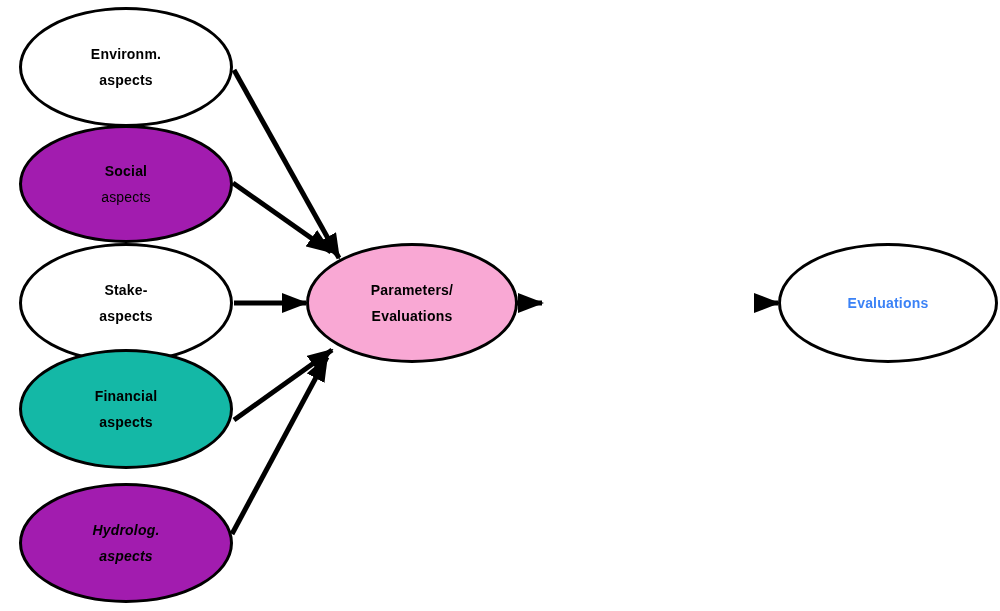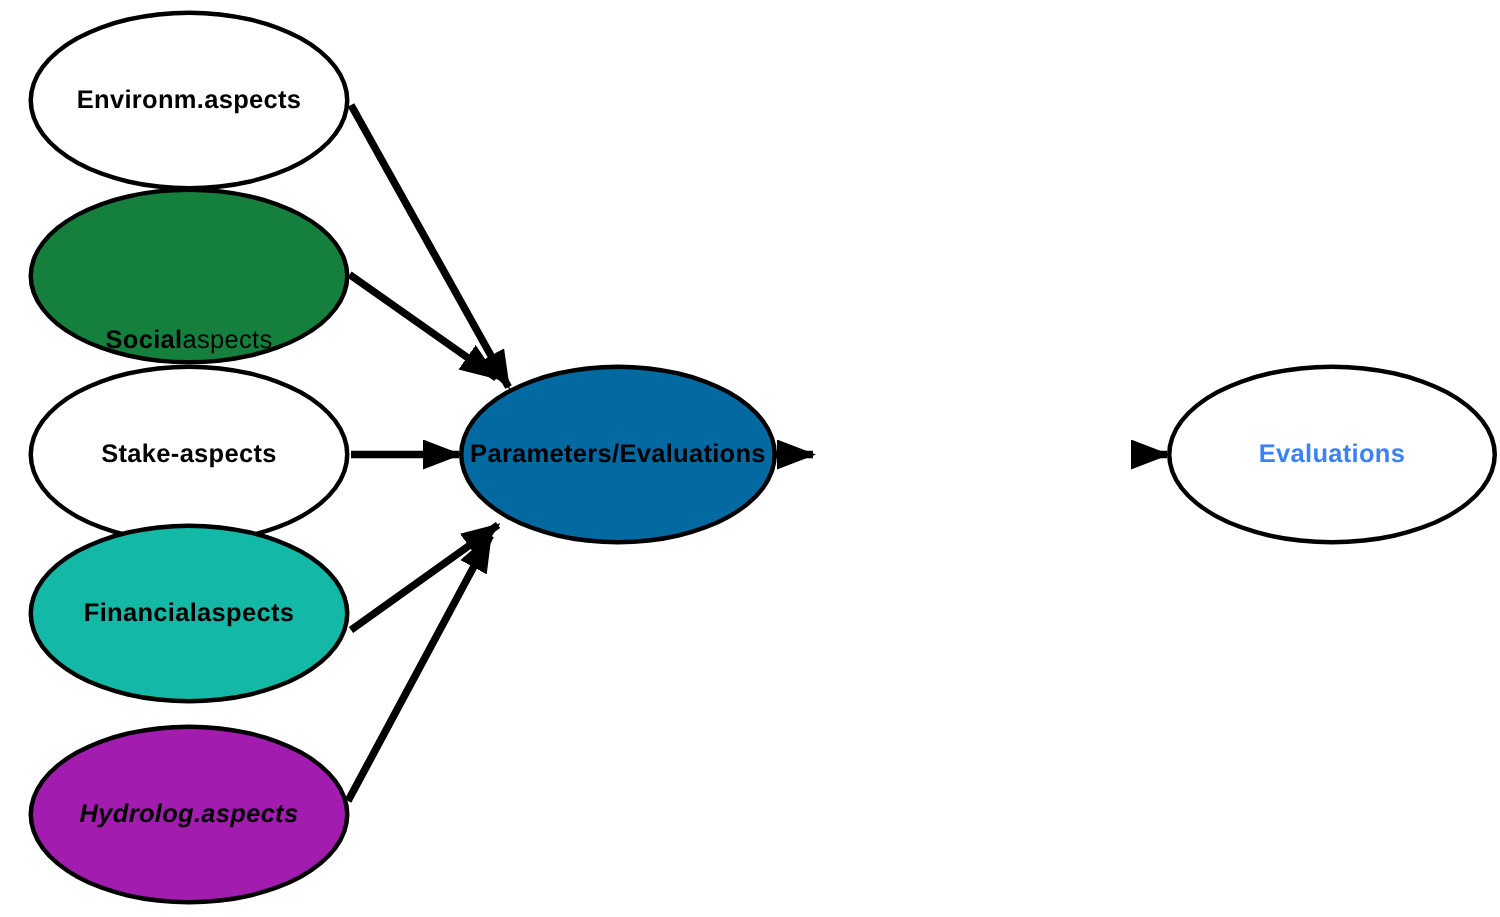--- a/index.html
+++ b/index.html
@@ -20,25 +20,25 @@
     left: 0;
     top: 0;
     width: 1000px;
     height: 611px;
   }
   .node {
     position: absolute;
     border-radius: 50%;
     box-sizing: border-box;
     display: flex;
-    flex-direction: row;
+    flex-direction: column;
     align-items: center;
     justify-content: center;
     text-align: center;
-    font-size: 17px;
+    font-size: 14px;
     line-height: 26px;
     letter-spacing: 0.2px;
   }
   .node span {
     display: block;
     white-space: nowrap;
   }
   .node .l1, .node .l2 {
     font-weight: bold;
   }
@@ -66,41 +66,41 @@
         <line x1="517" y1="303" x2="542" y2="303" stroke="#000000" stroke-width="5" marker-end="url(#arrowhead)"></line>
         <line x1="756" y1="303" x2="778" y2="303" stroke="#000000" stroke-width="5" marker-end="url(#arrowhead)"></line>
       </g>
   </svg>
 
   <div class="node" style="left: 19px; top: 7px; width: 214px; height: 120px; border: 3px solid rgb(0, 0, 0); background: rgb(255, 255, 255); color: rgb(0, 0, 0);">
     <span class="l1">Environm.</span>
     <span class="l2">aspects</span>
   </div>
 
-  <div class="node" style="left: 19px; top: 125px; width: 214px; height: 118px; border: 3px solid rgb(0, 0, 0); background: #15803d; color: rgb(0, 0, 0); align-items: flex-end;">
+  <div class="node" style="left: 19px; top: 125px; width: 214px; height: 118px; border: 3px solid rgb(0, 0, 0); background: #a21caf; color: rgb(0, 0, 0);">
     <span class="l1">Social</span>
     <span class="l2 regular">aspects</span>
   </div>
 
   <div class="node" style="left: 19px; top: 243px; width: 214px; height: 120px; border: 3px solid rgb(0, 0, 0); background: rgb(255, 255, 255); color: rgb(0, 0, 0); text-align: right;">
     <span class="l1">Stake-</span>
     <span class="l2">aspects</span>
   </div>
 
   <div class="node" style="left: 19px; top: 349px; width: 214px; height: 120px; border: 3px solid rgb(0, 0, 0); background: #14b8a6; color: rgb(0, 0, 0);">
     <span class="l1">Financial</span>
     <span class="l2">aspects</span>
   </div>
 
   <div class="node" style="left: 19px; top: 483px; width: 214px; height: 120px; border: 3px solid rgb(0, 0, 0); background: #a21caf; color: rgb(0, 0, 0); font-style: italic;">
     <span class="l1">Hydrolog.</span>
     <span class="l2">aspects</span>
   </div>
 
-  <div class="node" style="left: 306px; top: 243px; width: 212px; height: 120px; border: 3px solid rgb(0, 0, 0); background: #0369a1; color: rgb(0, 0, 0);">
+  <div class="node" style="left: 306px; top: 243px; width: 212px; height: 120px; border: 3px solid rgb(0, 0, 0); background: #f9a8d4; color: rgb(0, 0, 0);">
     <span class="l1">Parameters/</span>
     <span class="l2">Evaluations</span>
   </div>
 
 
   <div class="node" style="left: 778px; top: 243px; width: 220px; height: 120px; border: 3px solid rgb(0, 0, 0); background: rgb(255, 255, 255); color: #3b82f6;">
     <span class="l1">Evaluations</span>
 
   </div>
 

